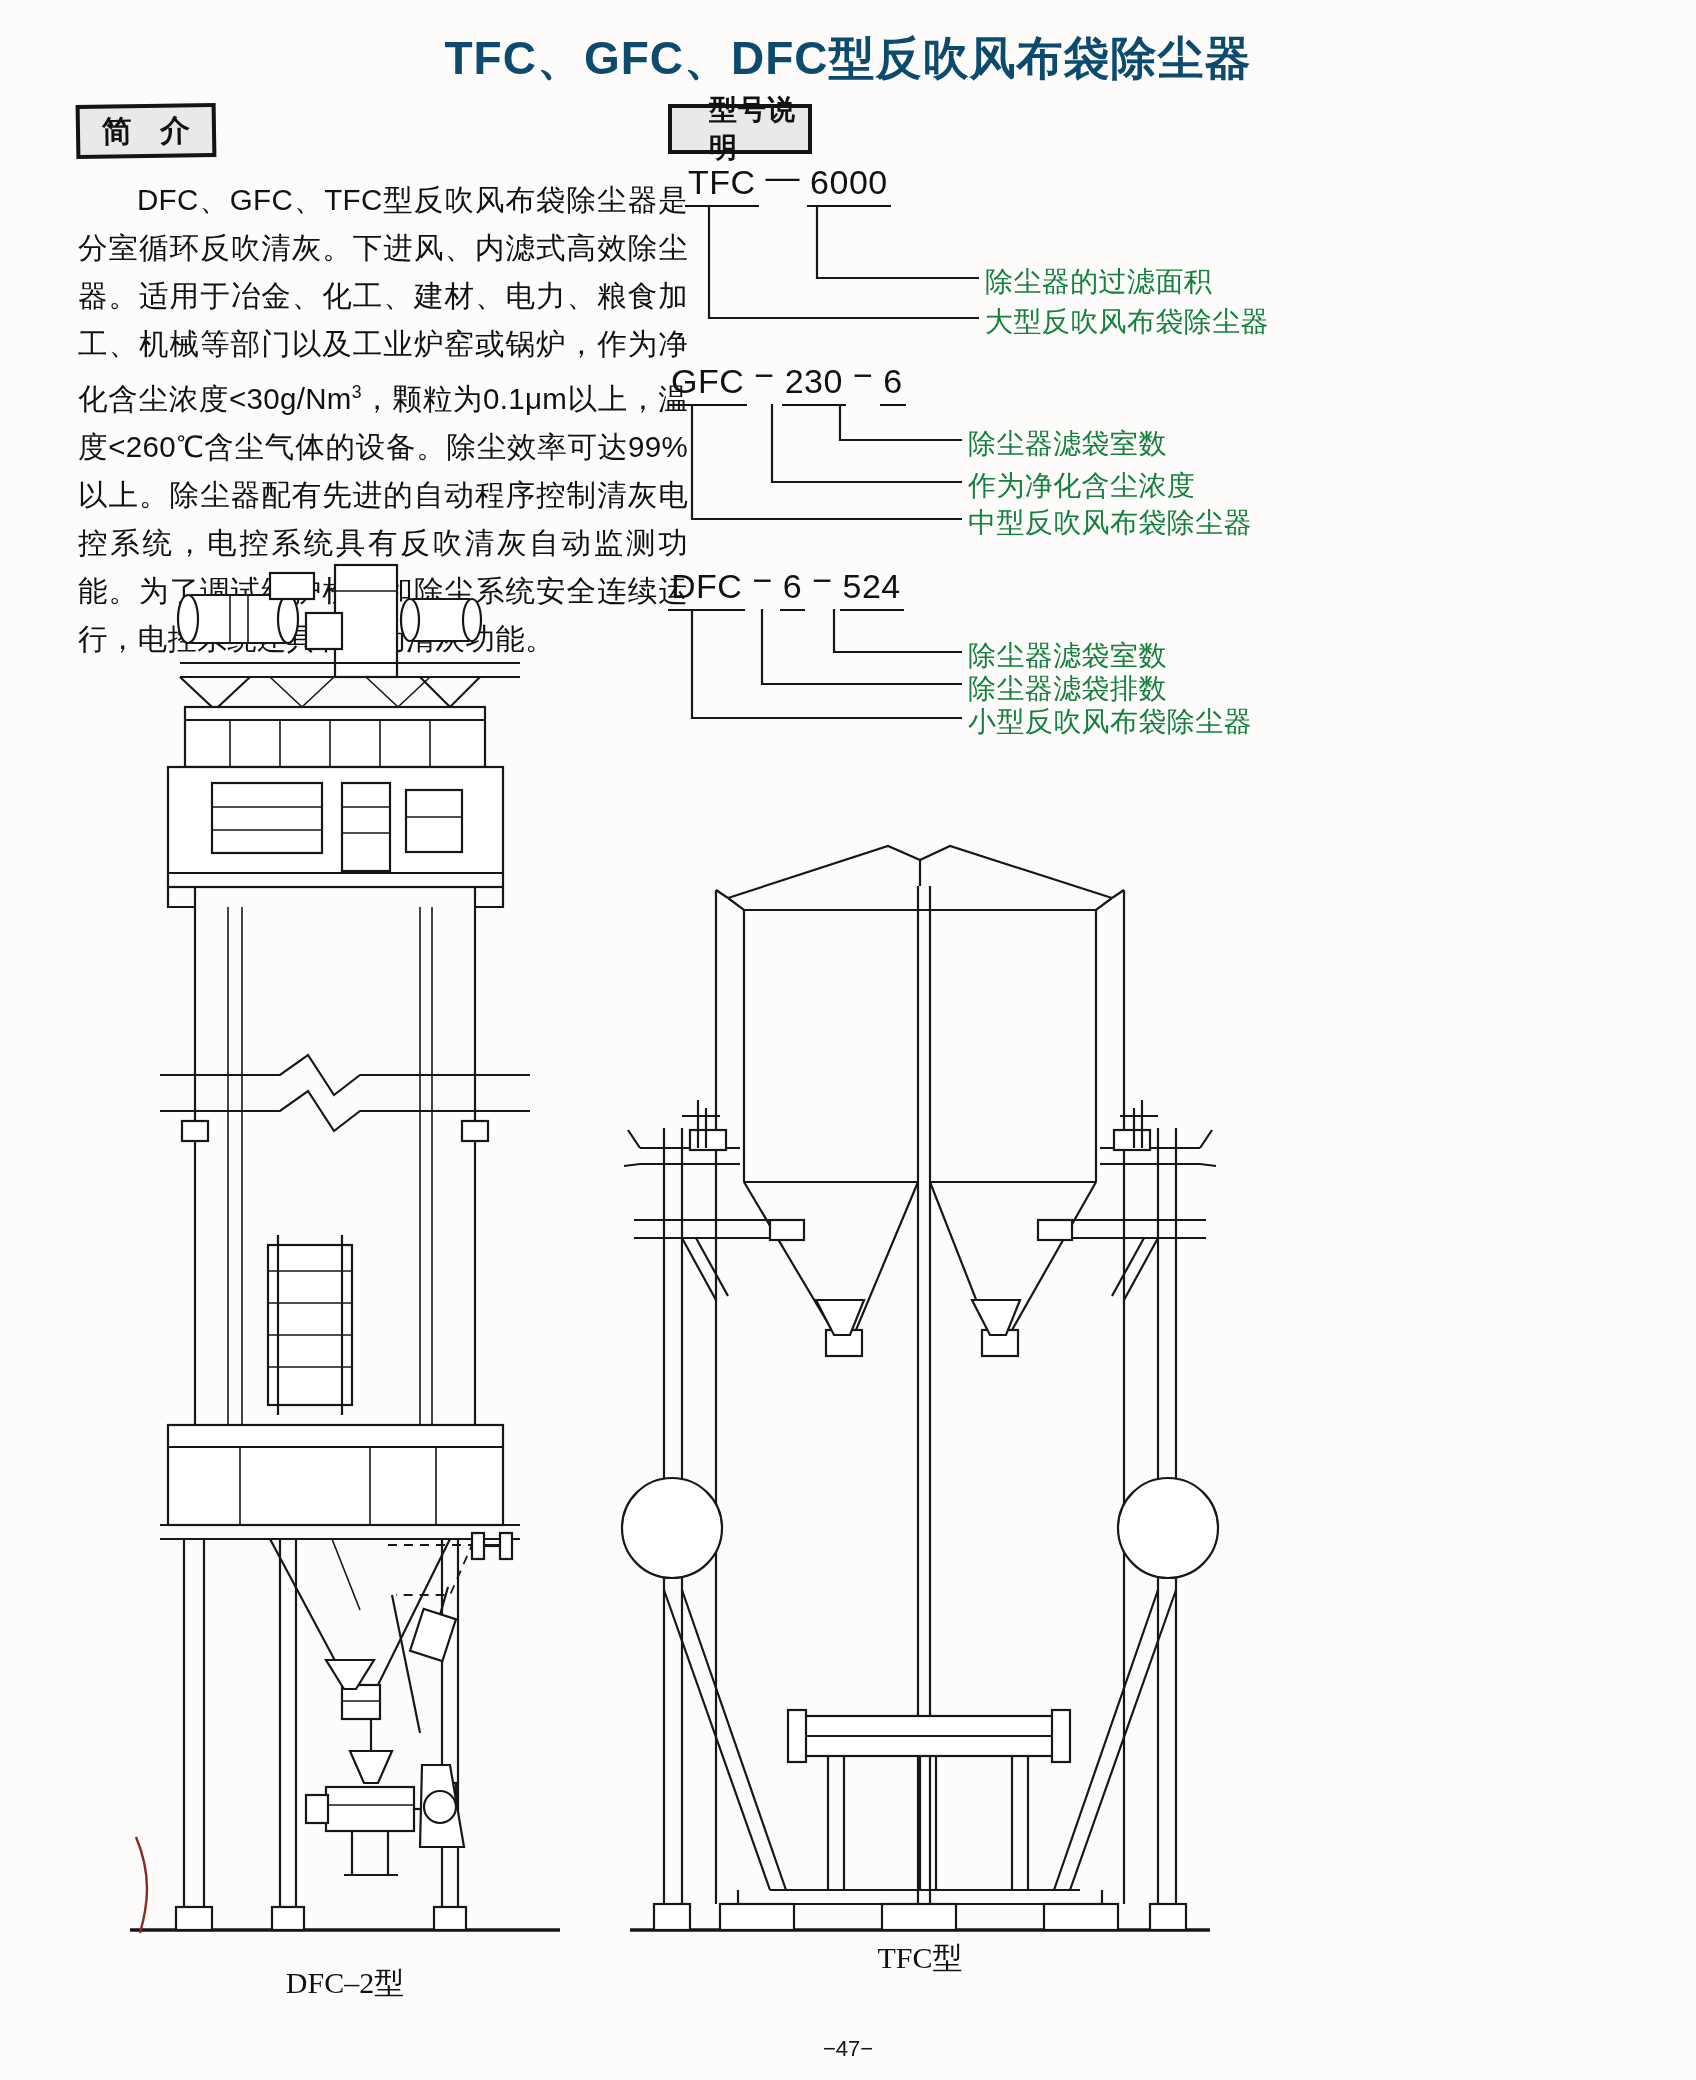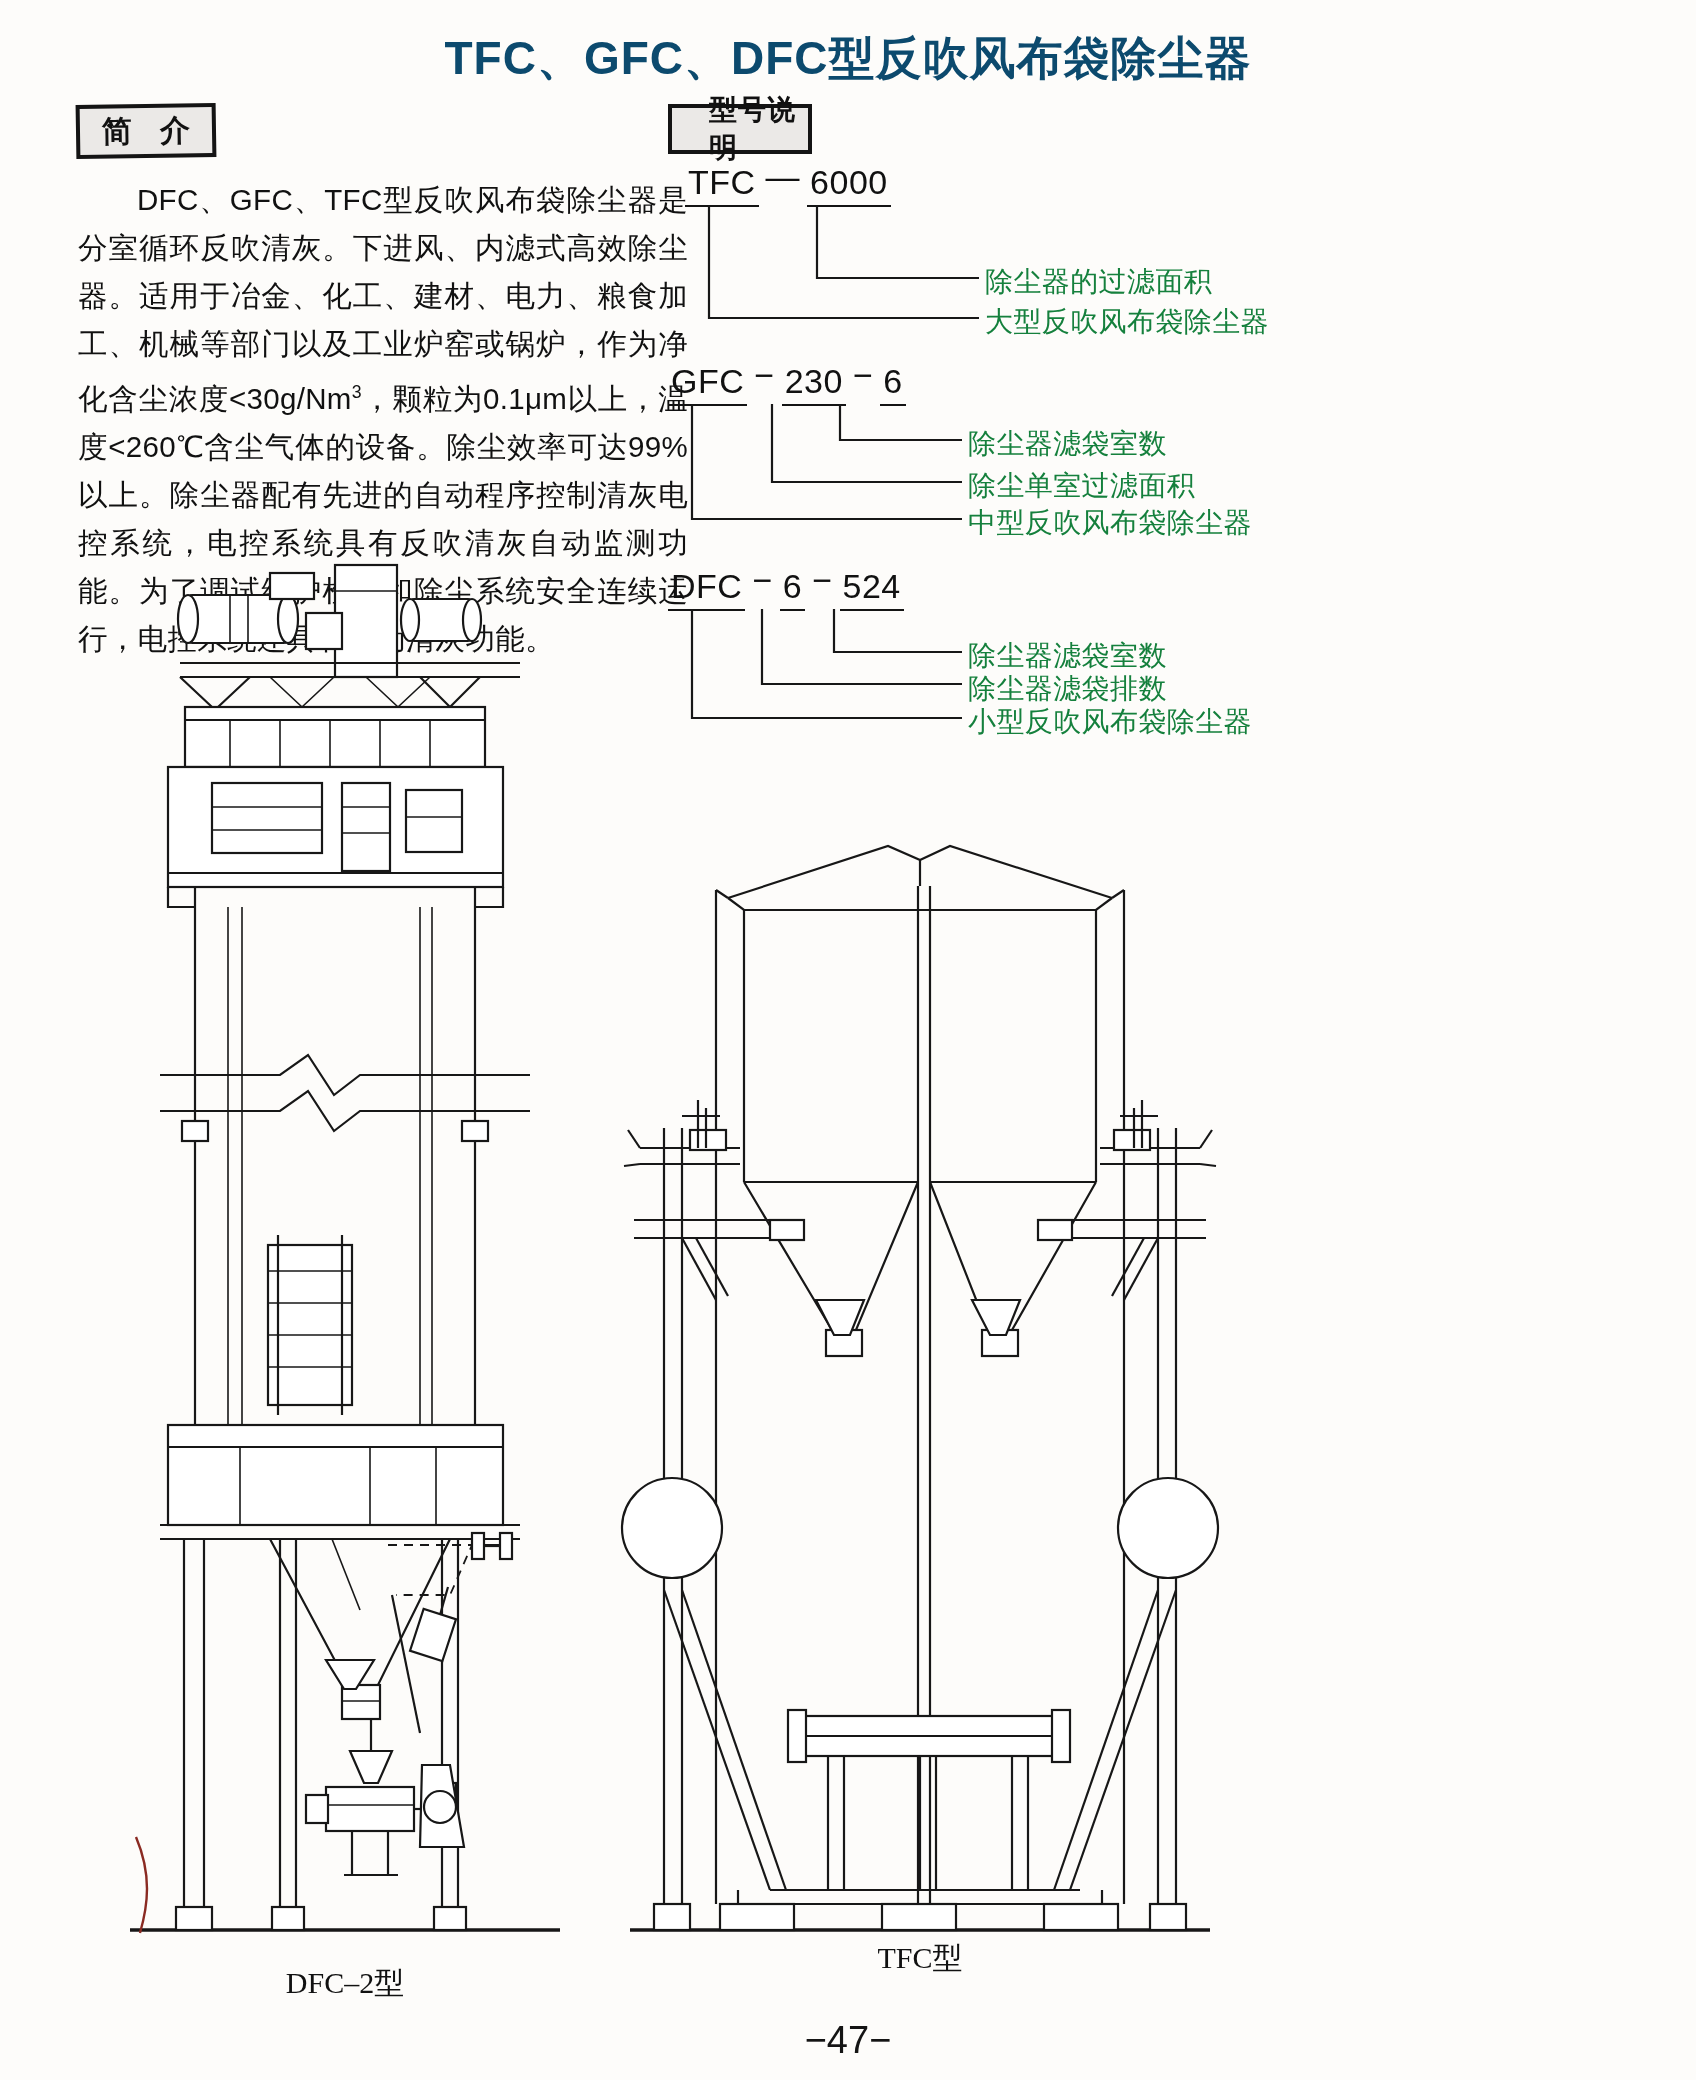--- a/index.html
+++ b/index.html
@@ -122,21 +122,21 @@
   }
 
   
   .page-number {
     position: absolute;
     left: 0;
     bottom: 18px;
     width: 1696px;
     text-align: center;
     font-family: "Liberation Sans", sans-serif;
-    font-size: 38px;
+    font-size: 22px;
     color: #141414;
   }
 
   svg .ln { fill: none; stroke: #171717; stroke-width: 2.2; }
   svg .ln-t { fill: none; stroke: #171717; stroke-width: 1.6; }
   svg .ln-h { fill: none; stroke: #171717; stroke-width: 3.4; }
   svg .ln-d { fill: none; stroke: #171717; stroke-width: 1.8; stroke-dasharray: 9 7; }
   svg .wh { fill: #ffffff; stroke: #171717; stroke-width: 2.2; }
 </style>
 </head>
@@ -179,21 +179,21 @@
       <span class="code-seg">GFC</span><span class="code-dash">−</span><span class="code-seg">230</span><span class="code-dash">−</span><span class="code-seg">6</span>
     </div>
 
     <svg class="leader-svg" width="1696" height="2080">
       <path class="ln" d="M692,404 L692,519 L962,519"></path>
       <path class="ln" d="M772,404 L772,482 L962,482"></path>
       <path class="ln" d="M840,404 L840,440 L962,440"></path>
     </svg>
 
     <div class="callout-label" style="left:968px; top:425px;">除尘器滤袋室数</div>
-    <div class="callout-label" style="left:968px; top:467px;">除尘单室过滤面积</div>
+    <div class="callout-label" style="left:968px; top:467px;">作为净化含尘浓度</div>
     <div class="callout-label" style="left:968px; top:504px;">中型反吹风布袋除尘器</div>
   </div>
 
   <div class="model-block" style="left:0; top:0; width:1696px; height:1px;">
 
     <div class="code-row" style="left:668px; top:567px;">
       <span class="code-seg">DFC</span><span class="code-dash">−</span><span class="code-seg">6</span><span class="code-dash">−</span><span class="code-seg">524</span>
     </div>
 
     <svg class="leader-svg" width="1696" height="2080">

